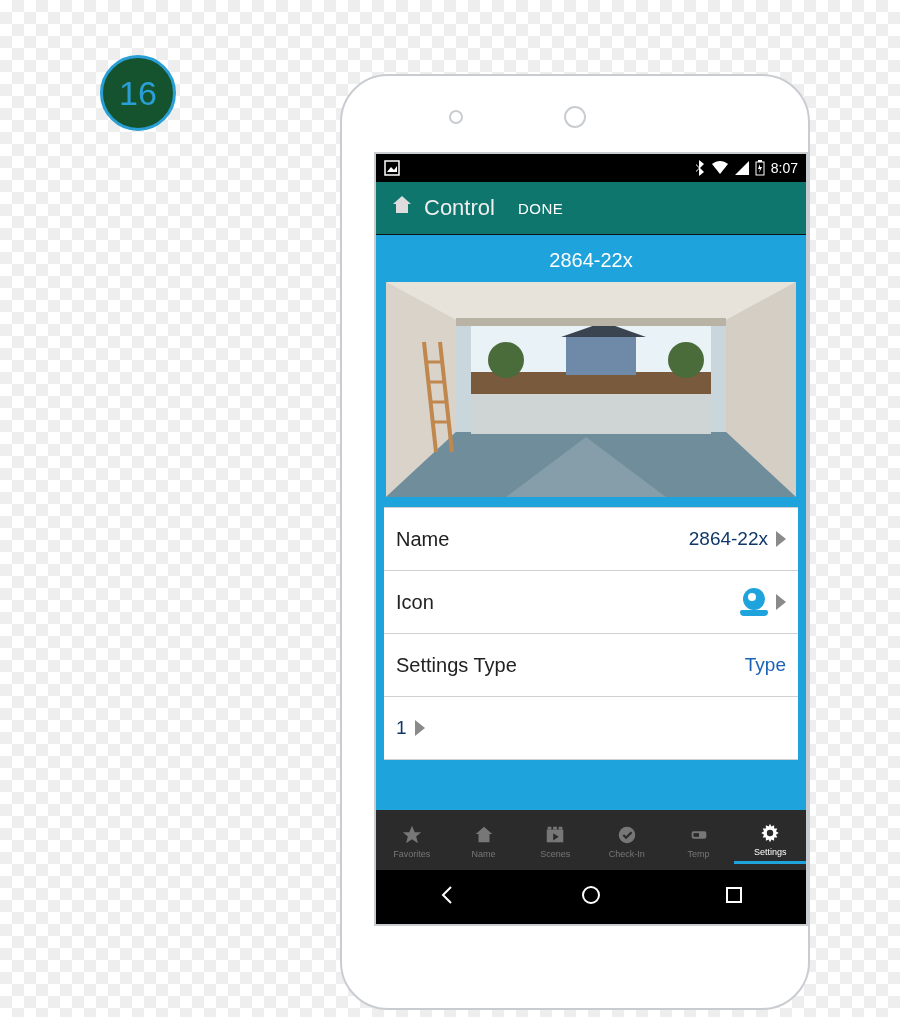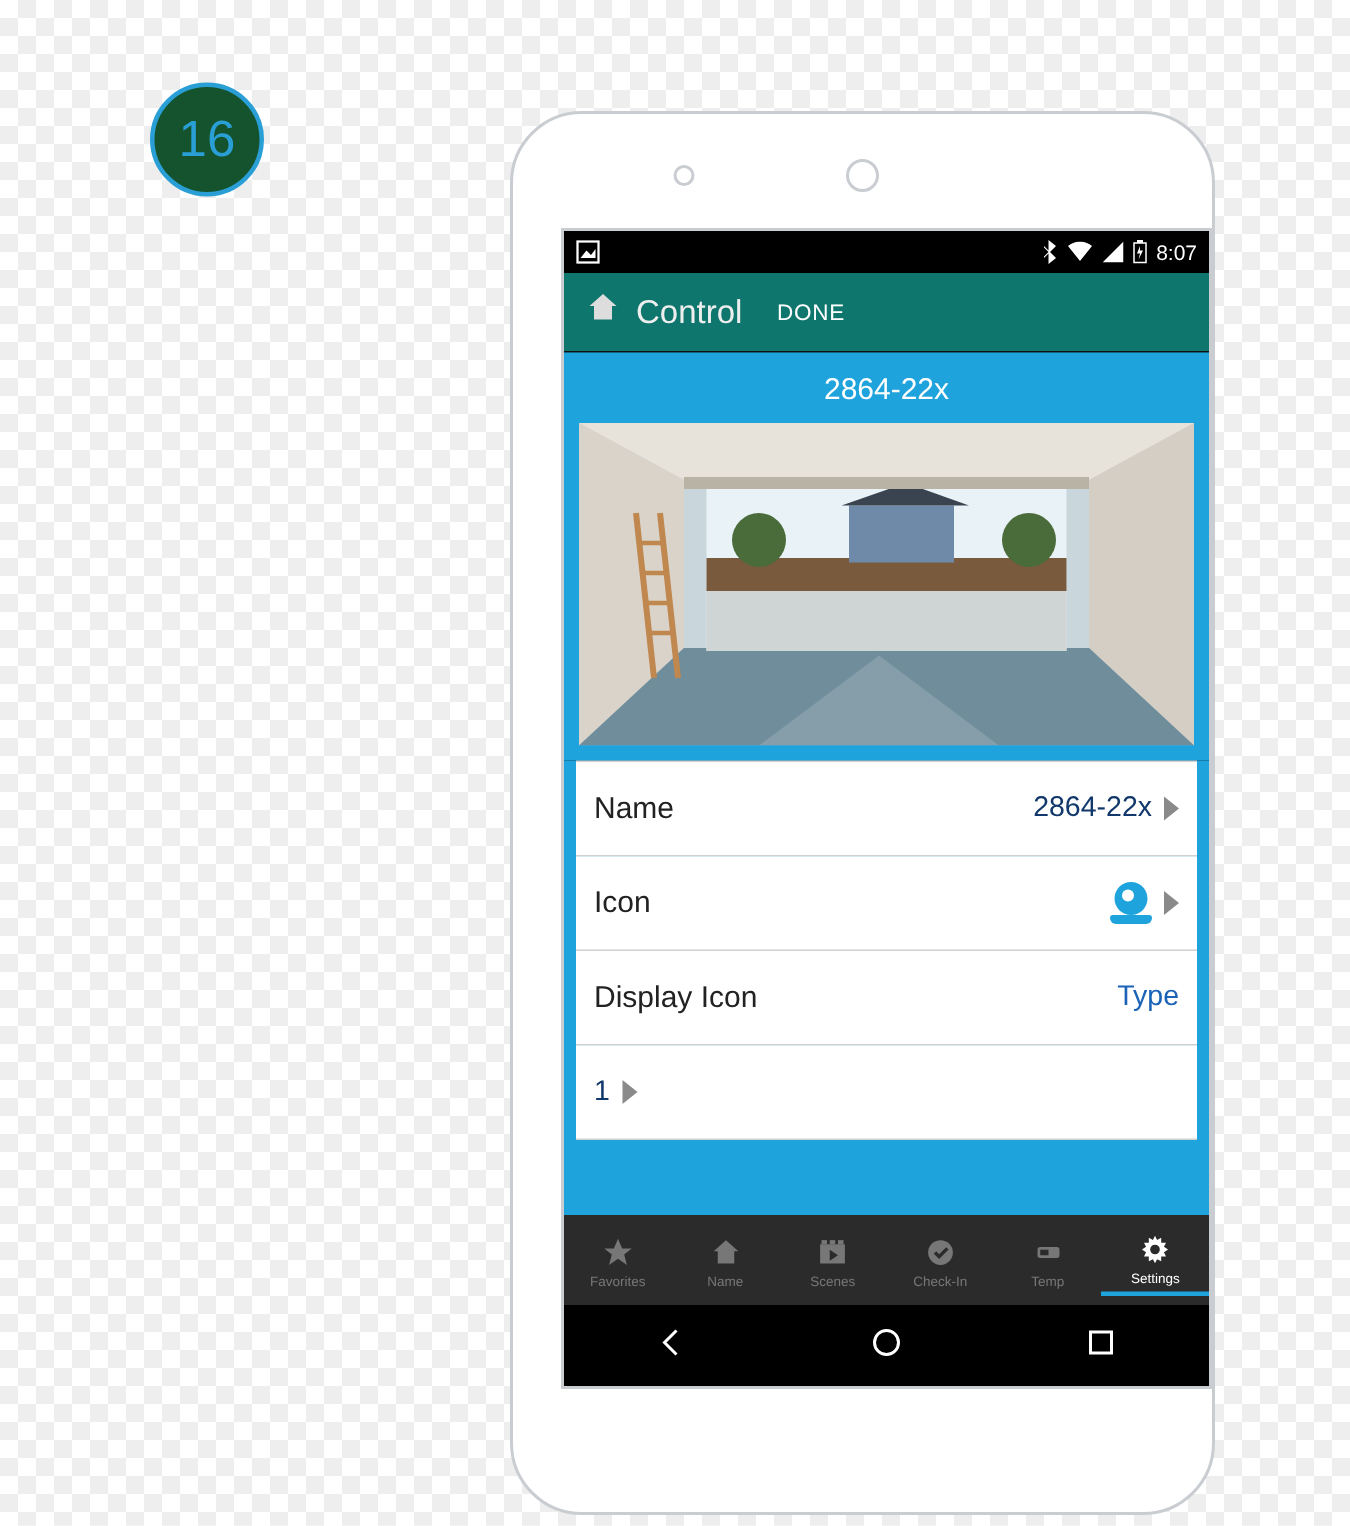--- a/index.html
+++ b/index.html
@@ -333,21 +333,21 @@
         <span class="value">
           <span class="cam-icon">
             <span class="ball"></span>
               <span class="base"></span>
           </span>
           <span class="chev"></span>
         </span>
       </div>
 
       <div class="row">
-        <span class="label">Display Icon</span>
+        <span class="label">Settings Type</span>
         <span class="value video">Type</span>
       </div>
 
       <div class="row">
         <span class="value">
           <span>1</span>
           <span class="chev"></span>
         </span>
       </div>
 

